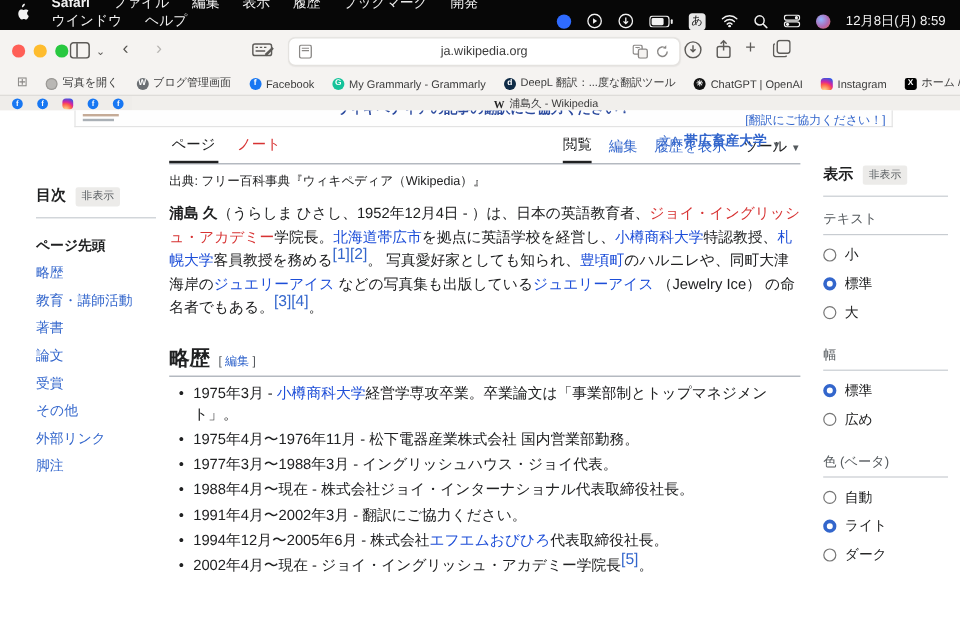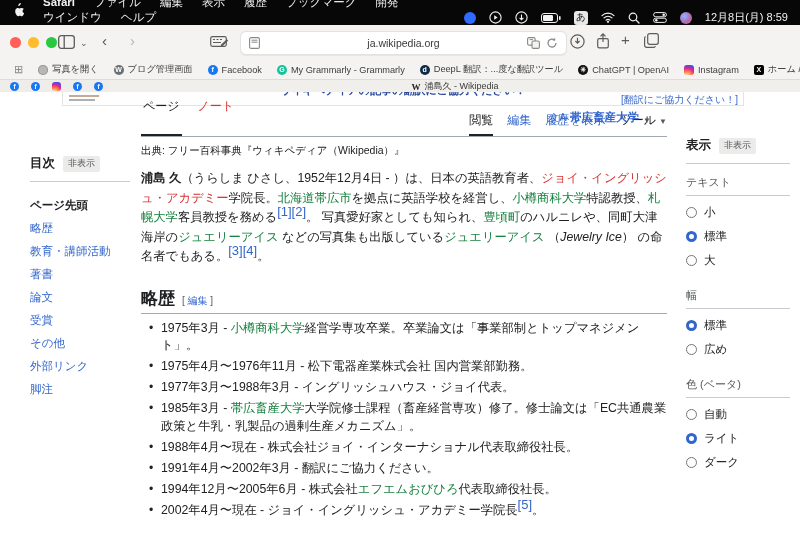--- a/index.html
+++ b/index.html
@@ -76,35 +76,35 @@
   .toc-item.active{color:#202122;font-weight:bold}
   
   .article{position:absolute;left:141px;top:10px;width:526px}
   .a-title{font-family:"Liberation Serif",serif;font-size:25px;font-weight:700;margin:0;line-height:30px}
   .lang{position:absolute;right:16px;top:8px;font-size:11.5px;color:#3366cc;font-weight:bold;
         display:flex;align-items:flex-end;gap:4px}
   .lang .glyph{font-weight:normal;font-size:10px;color:#3366cc}
   .lang .chev{color:#54595d;font-size:8px;font-weight:normal}
   .tabsrow{display:flex;align-items:flex-end;border-bottom:1px solid #a2a9b1;margin-top:10px;
            height:24px;font-size:12px}
-  .ns-tab{padding:0 2px 19px;margin-right:14px}
+  .ns-tab{padding:0 2px 5px;margin-right:14px}
   .ns-tab.active{color:#202122;border-bottom:2px solid #202122}
   .ns-tab.redlink{color:#d73333}
-  .view-tabs{margin-left:auto;display:flex;gap:14px;}
+  .view-tabs{margin-left:auto;display:flex;gap:14px;align-items:flex-end}
   .view-tab{padding-bottom:5px}
   .view-tab.active{color:#202122;border-bottom:2px solid #202122}
   .view-tab.link{color:#3366cc}
   .view-tab.menu{color:#202122}
   .view-tab .chev{color:#54595d;font-size:8px;margin-left:3px}
   .source{font-size:10.5px;margin-top:7px;color:#202122}
   .lead{font-size:12.3px;line-height:19.5px;margin-top:11px}
   .seg-b{font-weight:bold}
   .seg-red{color:#d73333}
-  .seg-link{color:#15803d}
-  .seg-i{font-style:italic}
+  .seg-link{color:#1d4ed8}
+  .seg-i{}
   sup.seg-sup{font-size:13px;color:#3366cc;line-height:0}
   h2.mw-h2{font-family:"Liberation Serif",serif;font-size:17px;font-weight:600;margin:20px 0 6px;
            padding-bottom:3px;border-bottom:1px solid #a2a9b1;display:flex;align-items:baseline;gap:7px}
   .editsec{font-size:10px;color:#54595d;font-family:"Liberation Sans",sans-serif;font-weight:normal}
   .editsec a{color:#3366cc;text-decoration:none}
   ul.mw-list{list-style:none;margin:6px 0 0;padding:0 0 0 20px;font-size:12.3px;line-height:17.5px}
   ul.mw-list li{position:relative;margin:3.5px 0}
   ul.mw-list li::before{content:'•';position:absolute;left:-12px;color:#202122}
   
   .appearance{position:absolute;left:686px;top:45px;width:104px}
@@ -347,21 +347,20 @@
 
     <div>
         <h2 class="mw-h2">
           <span>略歴</span>
           <span class="editsec">[ <a href="#">編集</a> ]</span>
         </h2>
         <ul class="mw-list">
           <li>1975年3月 - <span class="seg-link">小樽商科大学</span>経営学専攻卒業。卒業論文は「事業部制とトップマネジメント」。</li>
           <li>1975年4月〜1976年11月 - 松下電器産業株式会社 国内営業部勤務。</li>
           <li>1977年3月〜1988年3月 - イングリッシュハウス・ジョイ代表。</li>
-          <li>1985年3月 - <span class="seg-link">帯広畜産大学</span>大学院修士課程（畜産経営専攻）修了。修士論文は「EC共通農業政策と牛乳・乳製品の過剰生産メカニズム」。</li>
           <li>1988年4月〜現在 - 株式会社ジョイ・インターナショナル代表取締役社長。</li>
           <li>1991年4月〜2002年3月 - 翻訳にご協力ください。</li>
           <li>1994年12月〜2005年6月 - 株式会社<span class="seg-link">エフエムおびひろ</span>代表取締役社長。</li>
           <li>2002年4月〜現在 - ジョイ・イングリッシュ・アカデミー学院長<sup class="seg-sup">[5]</sup>。</li>
         </ul>
       </div>
   </div>
 
   <div class="appearance">
     <div class="panel-head">

